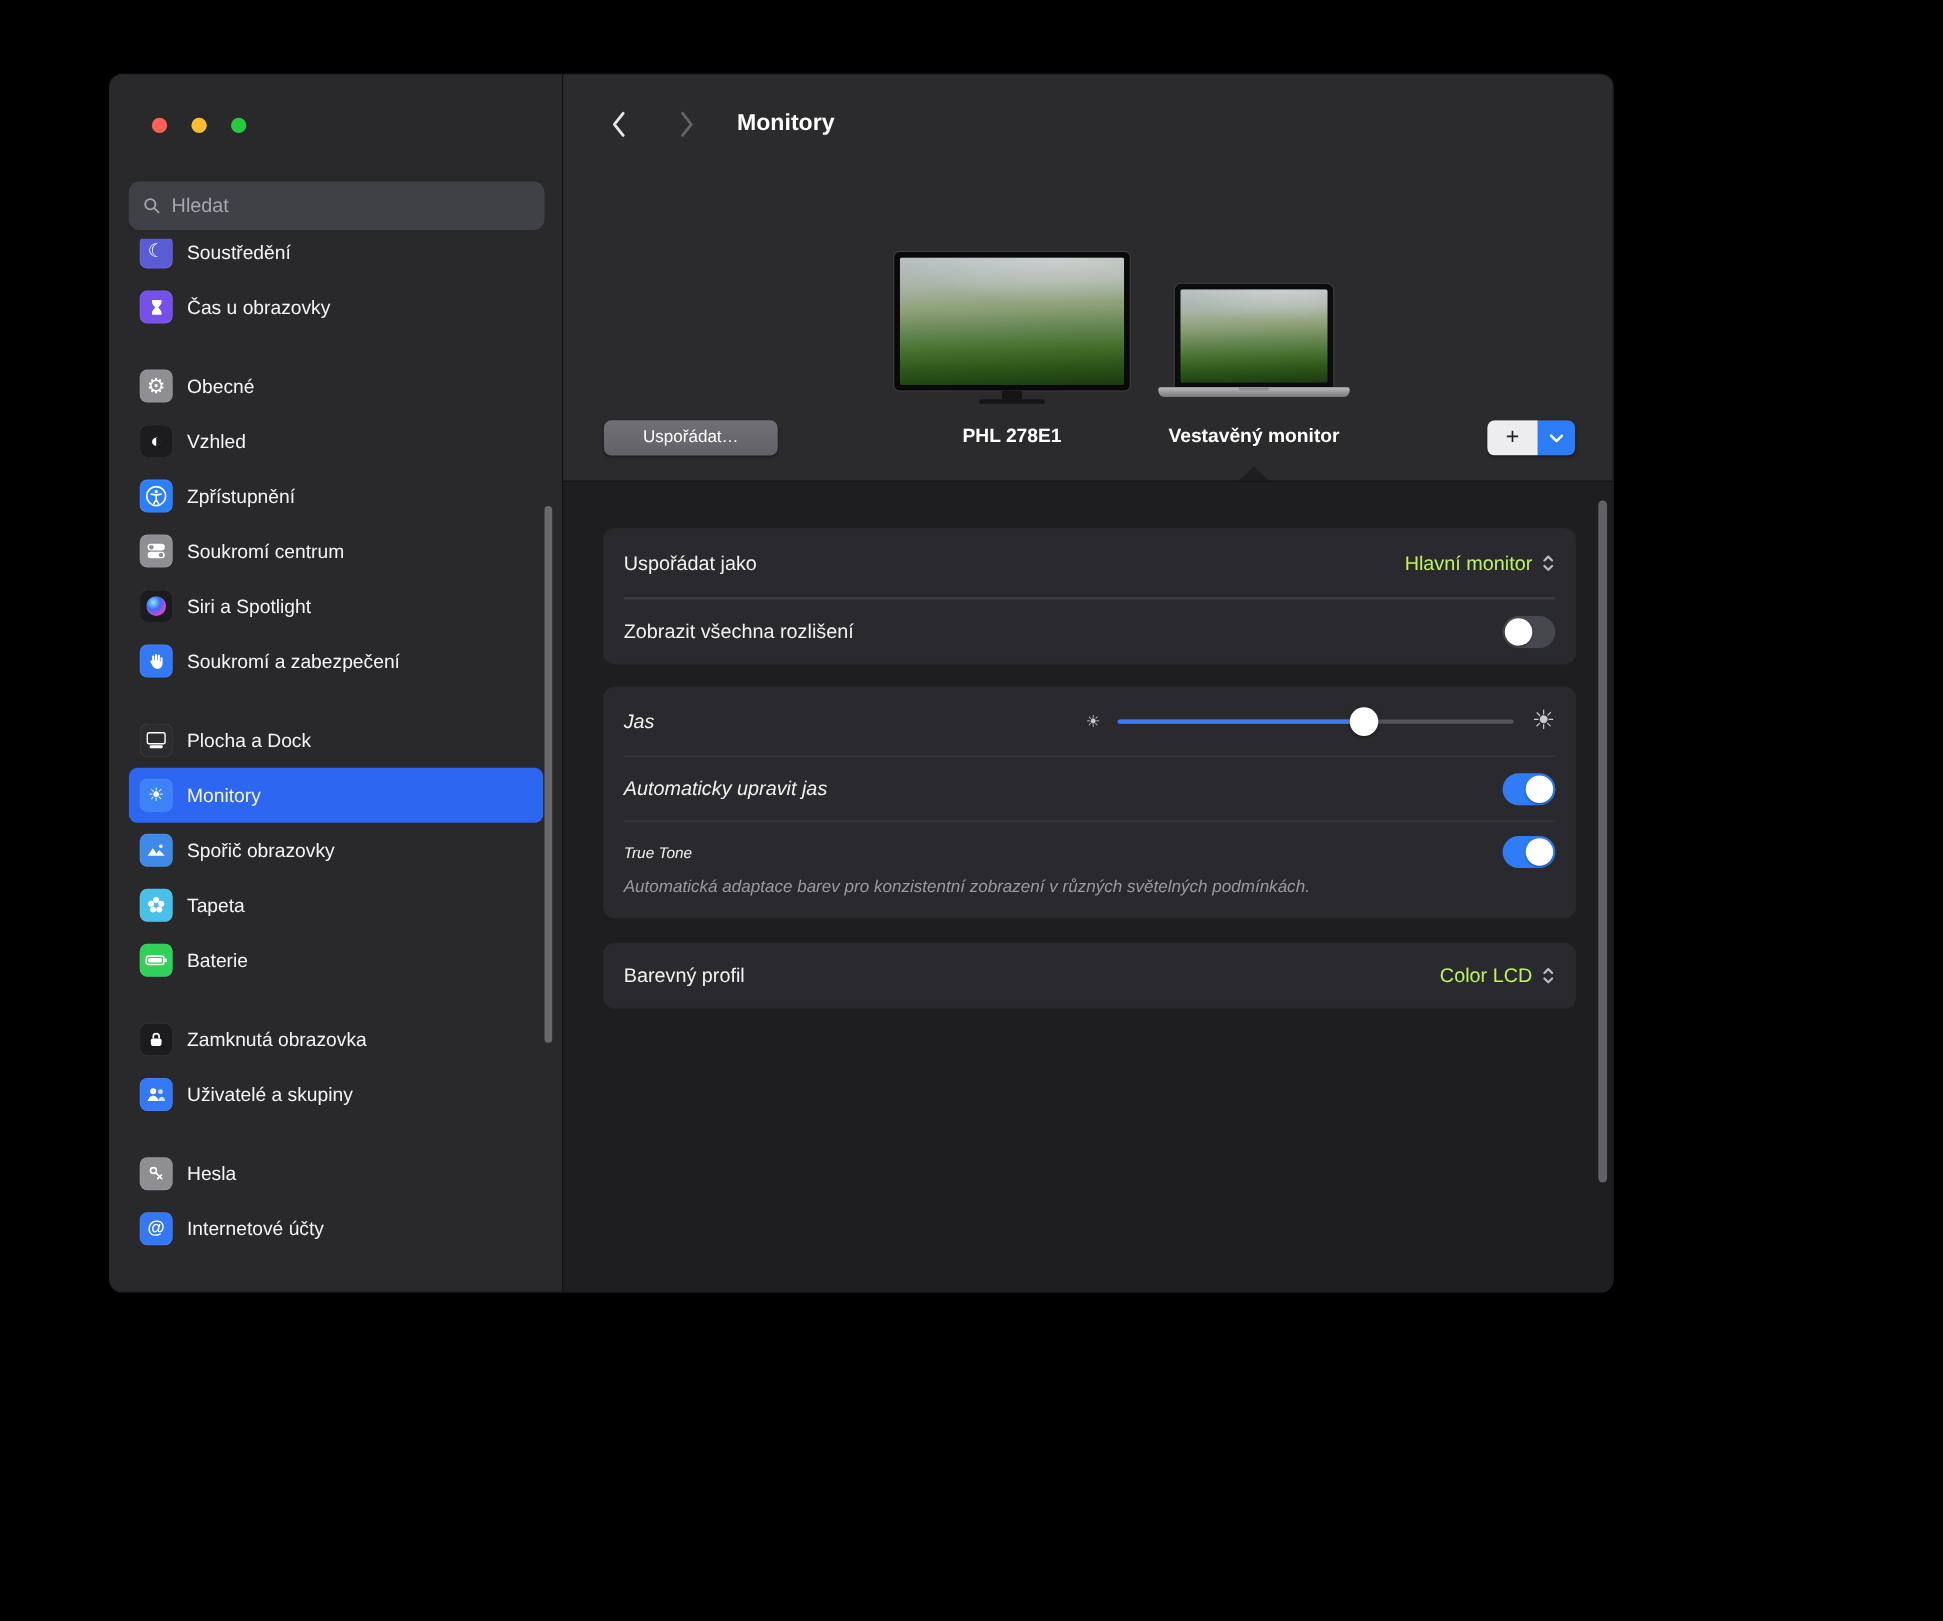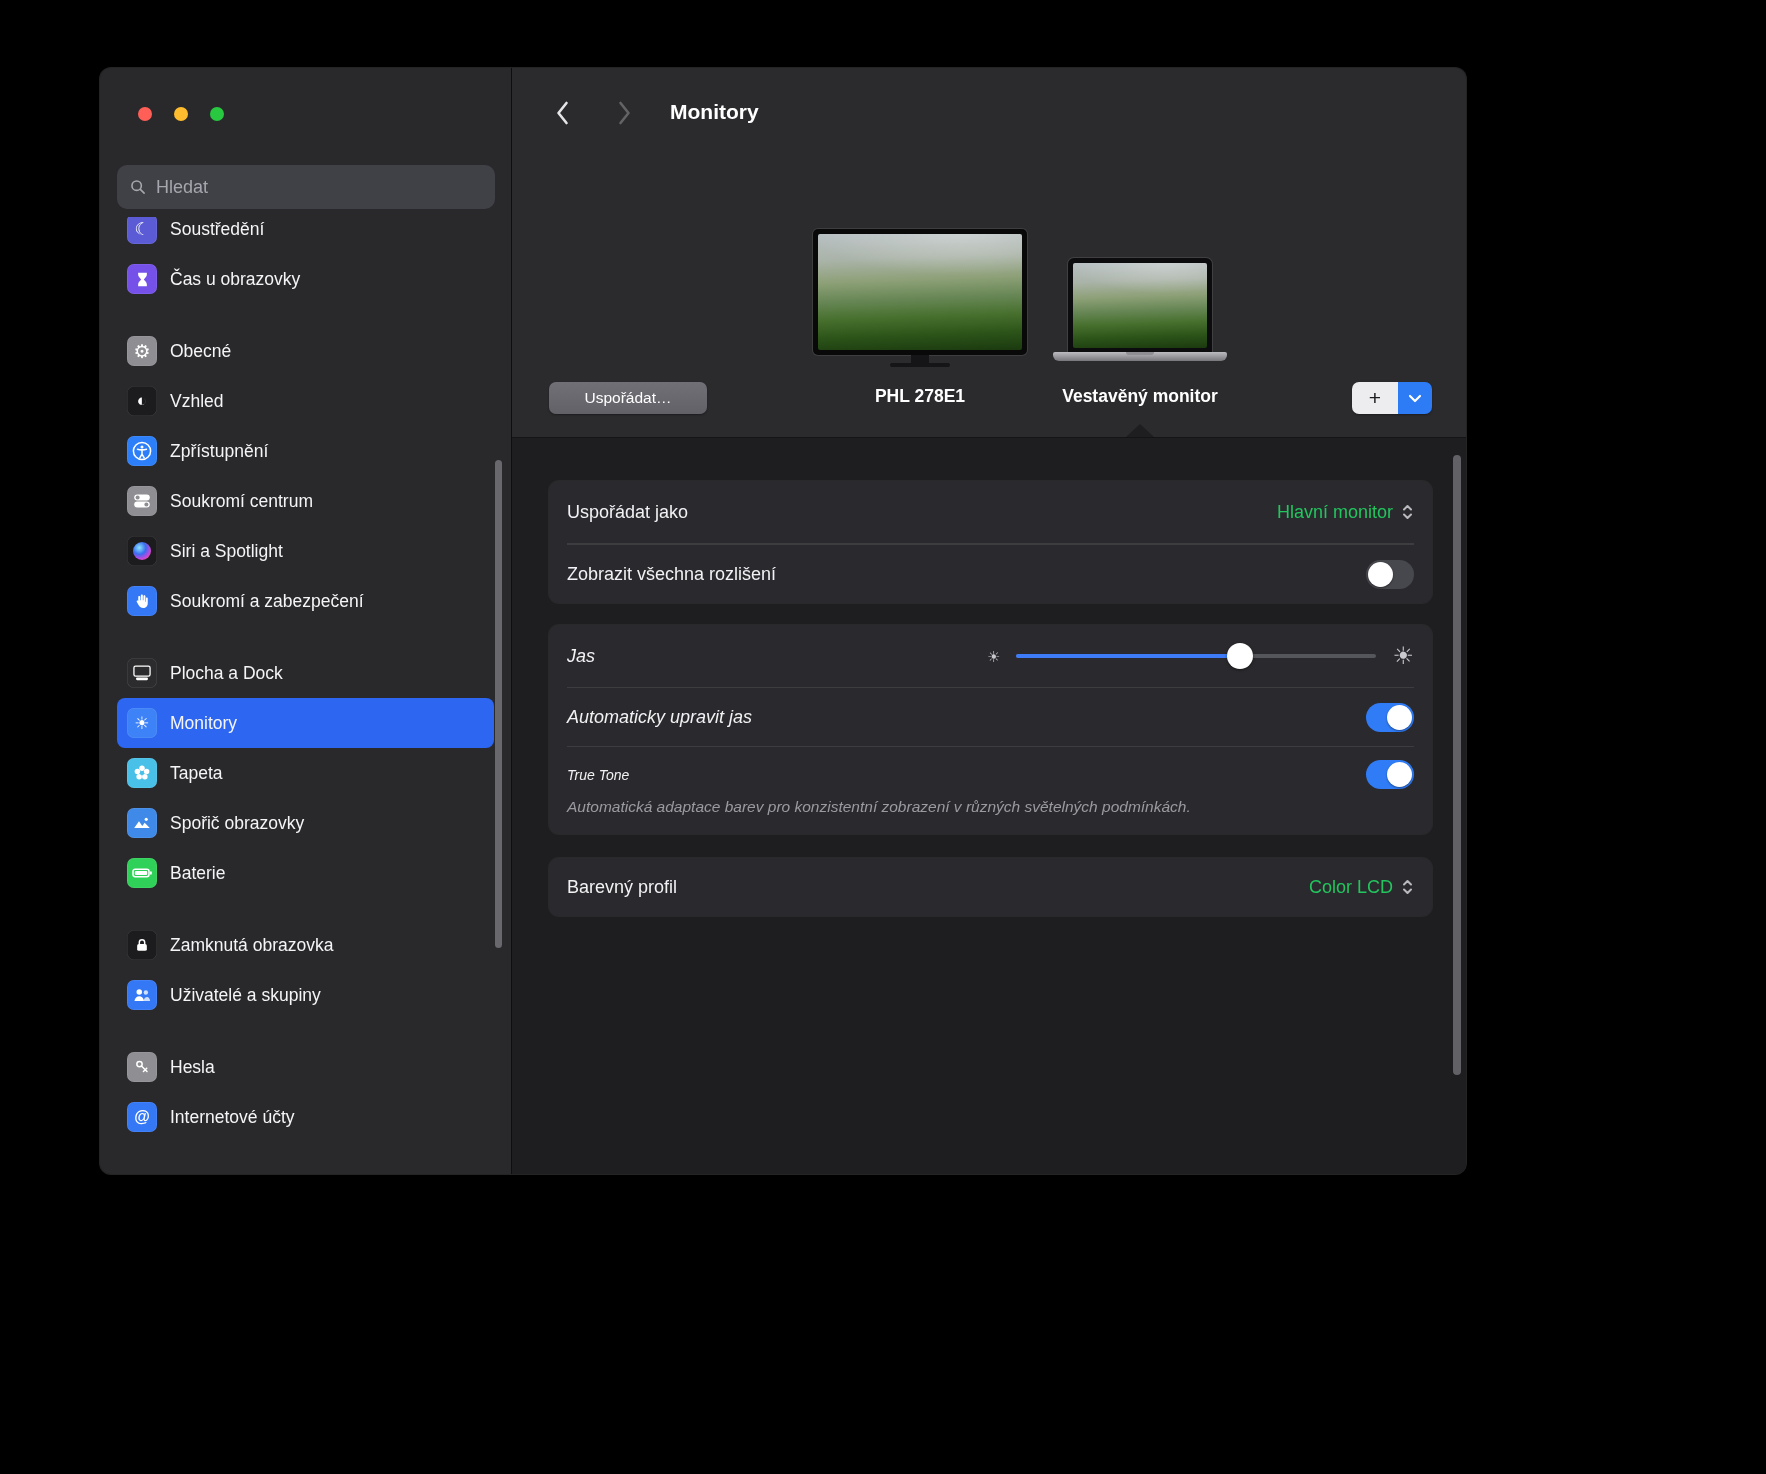--- a/index.html
+++ b/index.html
@@ -76,21 +76,21 @@
 
   .content { position:absolute; left:0; top:369px; right:0; bottom:0; background:#1e1e21;
     border-top:1px solid #141416; }
   .card { margin-left:37px; width:883px; background:#2a2a2e; border-radius:10px;
     box-shadow:0 0 0 1px rgba(255,255,255,.05); }
   .card1 { margin-top:43px; } .card2 { margin-top:22px;font-style:italic; } .card3 { margin-top:24px; }
 
   .row { display:flex; align-items:center; justify-content:space-between; padding:0 18px; height:58px; font-size:18px; }
   .row.tall { height:62px; }
   .sep { height:1px; background:rgba(255,255,255,.09); margin:0 18px; }
-  .popup { display:flex; align-items:center; gap:8px; font-size:18px; color:#22c55e; }
+  .popup { display:flex; align-items:center; gap:8px; font-size:18px; color:#bef264; }
 
   .res-list { padding:6px 18px; }
   .res-row { height:43px; display:flex; align-items:center; padding:0 18px; border-radius:6px; font-size:18px; }
   .res-row + .res-row { box-shadow:0 -1px 0 rgba(255,255,255,.05); }
   .res-row.selected { background:#404047; box-shadow:none; }
   .res-row.selected + .res-row { box-shadow:none; }
 
   .toggle { position:relative; width:48px; height:29px; border-radius:15px; flex-shrink:0; }
   .toggle.on { background:#2f7cf6; }
   .toggle.off { background:#47474e; }
@@ -219,40 +219,40 @@
             </span>
             <span class="side-label">Plocha a Dock</span>
           </div>
           <div class="side-item selected">
             <span class="app-icon" style="background:#3d82f7">
               <span style="font-size:17px">☀</span>
             </span>
             <span class="side-label">Monitory</span>
           </div>
           <div class="side-item">
+            <span class="app-icon" style="background:#3f8ae8">
+              <svg viewBox="0 0 24 24" width="22" height="22">
+                <path d="M3.5 17.5l5.2-7.5 3.6 5.2 2.6-3.6 5.6 5.9z" fill="#fff"></path>
+                <circle cx="16.6" cy="8" r="1.7" fill="#fff"></circle>
+              </svg>
+            </span>
+            <span class="side-label">Spořič obrazovky</span>
+          </div>
+          <div class="side-item">
             <span class="app-icon" style="background:#49c0e8">
               <svg viewBox="0 0 24 24" width="22" height="22" fill="#fff">
                 <circle cx="12" cy="6.8" r="3"></circle>
                 <circle cx="7" cy="10.4" r="3"></circle>
                 <circle cx="8.9" cy="16.2" r="3"></circle>
                 <circle cx="15.1" cy="16.2" r="3"></circle>
                 <circle cx="17" cy="10.4" r="3"></circle>
                 <circle cx="12" cy="11.9" r="2.2" fill="#49c0e8"></circle>
               </svg>
             </span>
             <span class="side-label">Tapeta</span>
-          </div>
-          <div class="side-item">
-            <span class="app-icon" style="background:#3f8ae8">
-              <svg viewBox="0 0 24 24" width="22" height="22">
-                <path d="M3.5 17.5l5.2-7.5 3.6 5.2 2.6-3.6 5.6 5.9z" fill="#fff"></path>
-                <circle cx="16.6" cy="8" r="1.7" fill="#fff"></circle>
-              </svg>
-            </span>
-            <span class="side-label">Spořič obrazovky</span>
           </div>
           <div class="side-item">
             <span class="app-icon" style="background:#30d158">
               <svg viewBox="0 0 24 24" width="24" height="24">
                 <rect x="3" y="8.2" width="16" height="7.6" rx="2.2" fill="none" stroke="#fff" stroke-width="1.5"></rect>
                 <rect x="4.8" y="10" width="12.4" height="4" rx="1" fill="#fff"></rect>
                 <rect x="20" y="10.3" width="1.8" height="3.4" rx=".9" fill="#fff"></rect>
               </svg>
             </span>
             <span class="side-label">Baterie</span>

